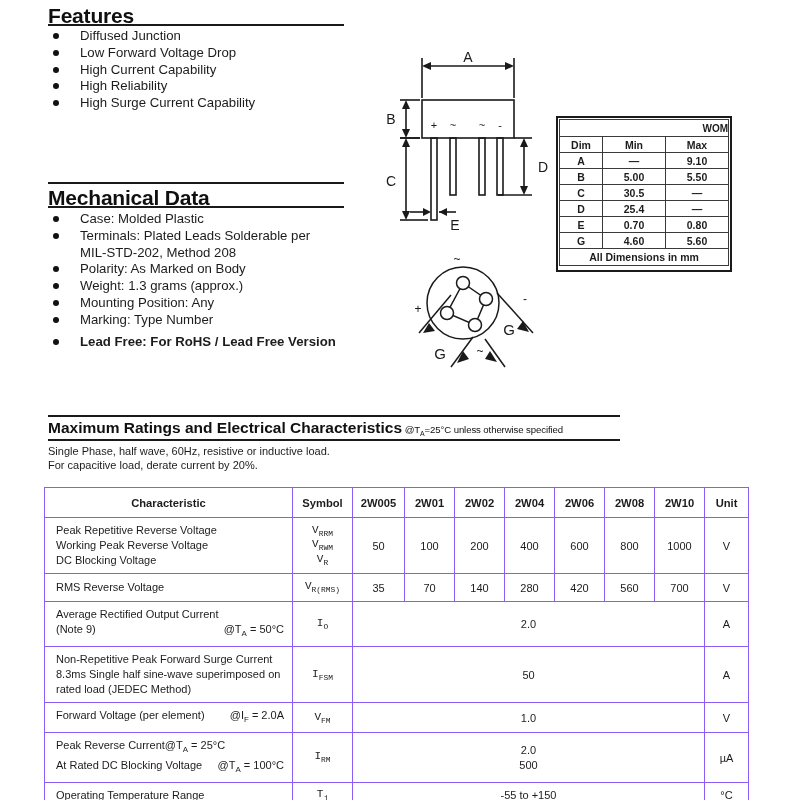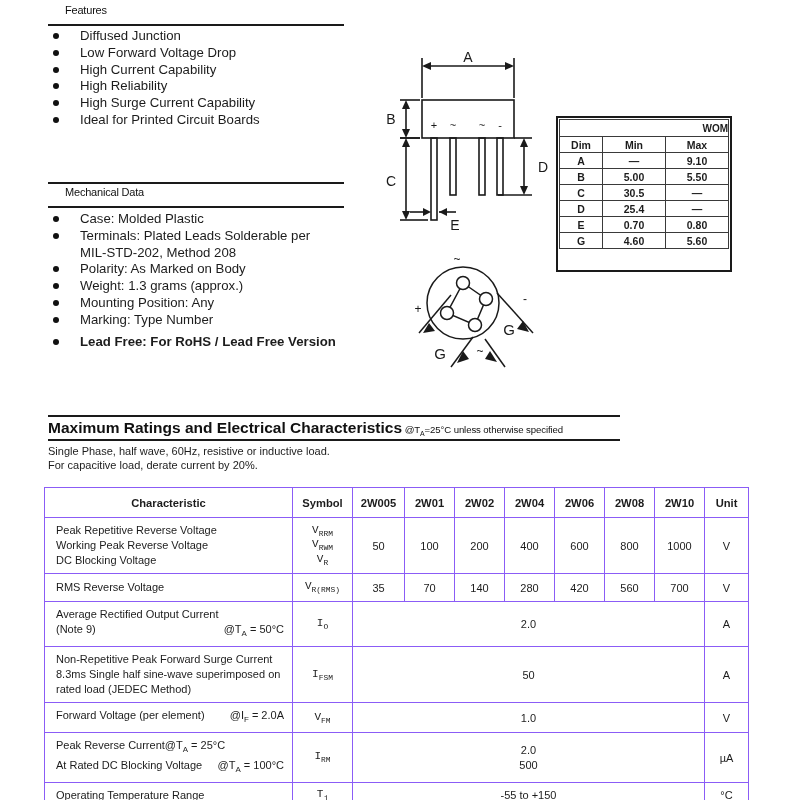--- a/index.html
+++ b/index.html
@@ -12,25 +12,24 @@
     height: 800px;
     position: relative;
     font-family: "Liberation Sans", sans-serif;
     color: #231f20;
     overflow: hidden;
   }
 
   
   .sec-head {
     position: absolute;
-    font-size: 11px;
-    font-weight: normal;
+    font-size: 21px;
+    font-weight: bold;
     letter-spacing: -0.2px;
     color: #101010;
-    margin-left: 17px;
   }
   .rule {
     position: absolute;
     background: #1a1a1a;
   }
 
   
   .blist {
     position: absolute;
     list-style: none;
@@ -140,21 +139,20 @@
 
 <div class="sec-head" style="left:48px; top:4px;">Features</div>
 <div class="rule" style="left:48px; top:24px; width:296px; height:2.2px;"></div>
 
 <ul class="blist" style="left:48px; top:28px; width:330px;">
   <li><span class="bul"></span><span>Diffused Junction</span></li>
   <li><span class="bul"></span><span>Low Forward Voltage Drop</span></li>
   <li><span class="bul"></span><span>High Current Capability</span></li>
   <li><span class="bul"></span><span>High Reliability</span></li>
   <li><span class="bul"></span><span>High Surge Current Capability</span></li>
-  <li><span class="bul"></span><span>Ideal for Printed Circuit Boards</span></li>
 </ul>
 
 <div class="rule" style="left:48px; top:182px; width:296px; height:1.6px;"></div>
 <div class="sec-head" style="left:48px; top:186px;">Mechanical Data</div>
 <div class="rule" style="left:48px; top:206px; width:296px; height:2.2px;"></div>
 
 <ul class="blist" style="left:48px; top:211px; width:330px;">
   <li><span class="bul"></span><span>Case: Molded Plastic</span></li>
   <li><span class="bul"></span><span>Terminals: Plated Leads Solderable per
 MIL-STD-202, Method 208</span></li>
@@ -295,20 +293,23 @@
   <tr>
         <td>E</td>
         <td>0.70</td>
         <td>0.80</td>
       </tr>
   <tr>
         <td>G</td>
         <td>4.60</td>
         <td>5.60</td>
       </tr>
+  <tr>
+    <td class="foot" colspan="3">All Dimensions in mm</td>
+  </tr>
 </tbody>
   </table>
 
 <div class="rule" style="left:48px; top:415px; width:572px; height:1.6px;"></div>
 <div class="mr-title" style="left:48px; top:419px;">
   <span>Maximum Ratings and Electrical Characteristics</span><span class="cond"> @T<sub>A</sub>=25°C unless otherwise specified</span>
 </div>
 <div class="rule" style="left:48px; top:439px; width:572px; height:2.2px;"></div>
 <div class="mr-sub" style="left:48px; top:444px; width:560px;">Single Phase, half wave, 60Hz, resistive or inductive load.
 For capacitive load, derate current by 20%.</div>

